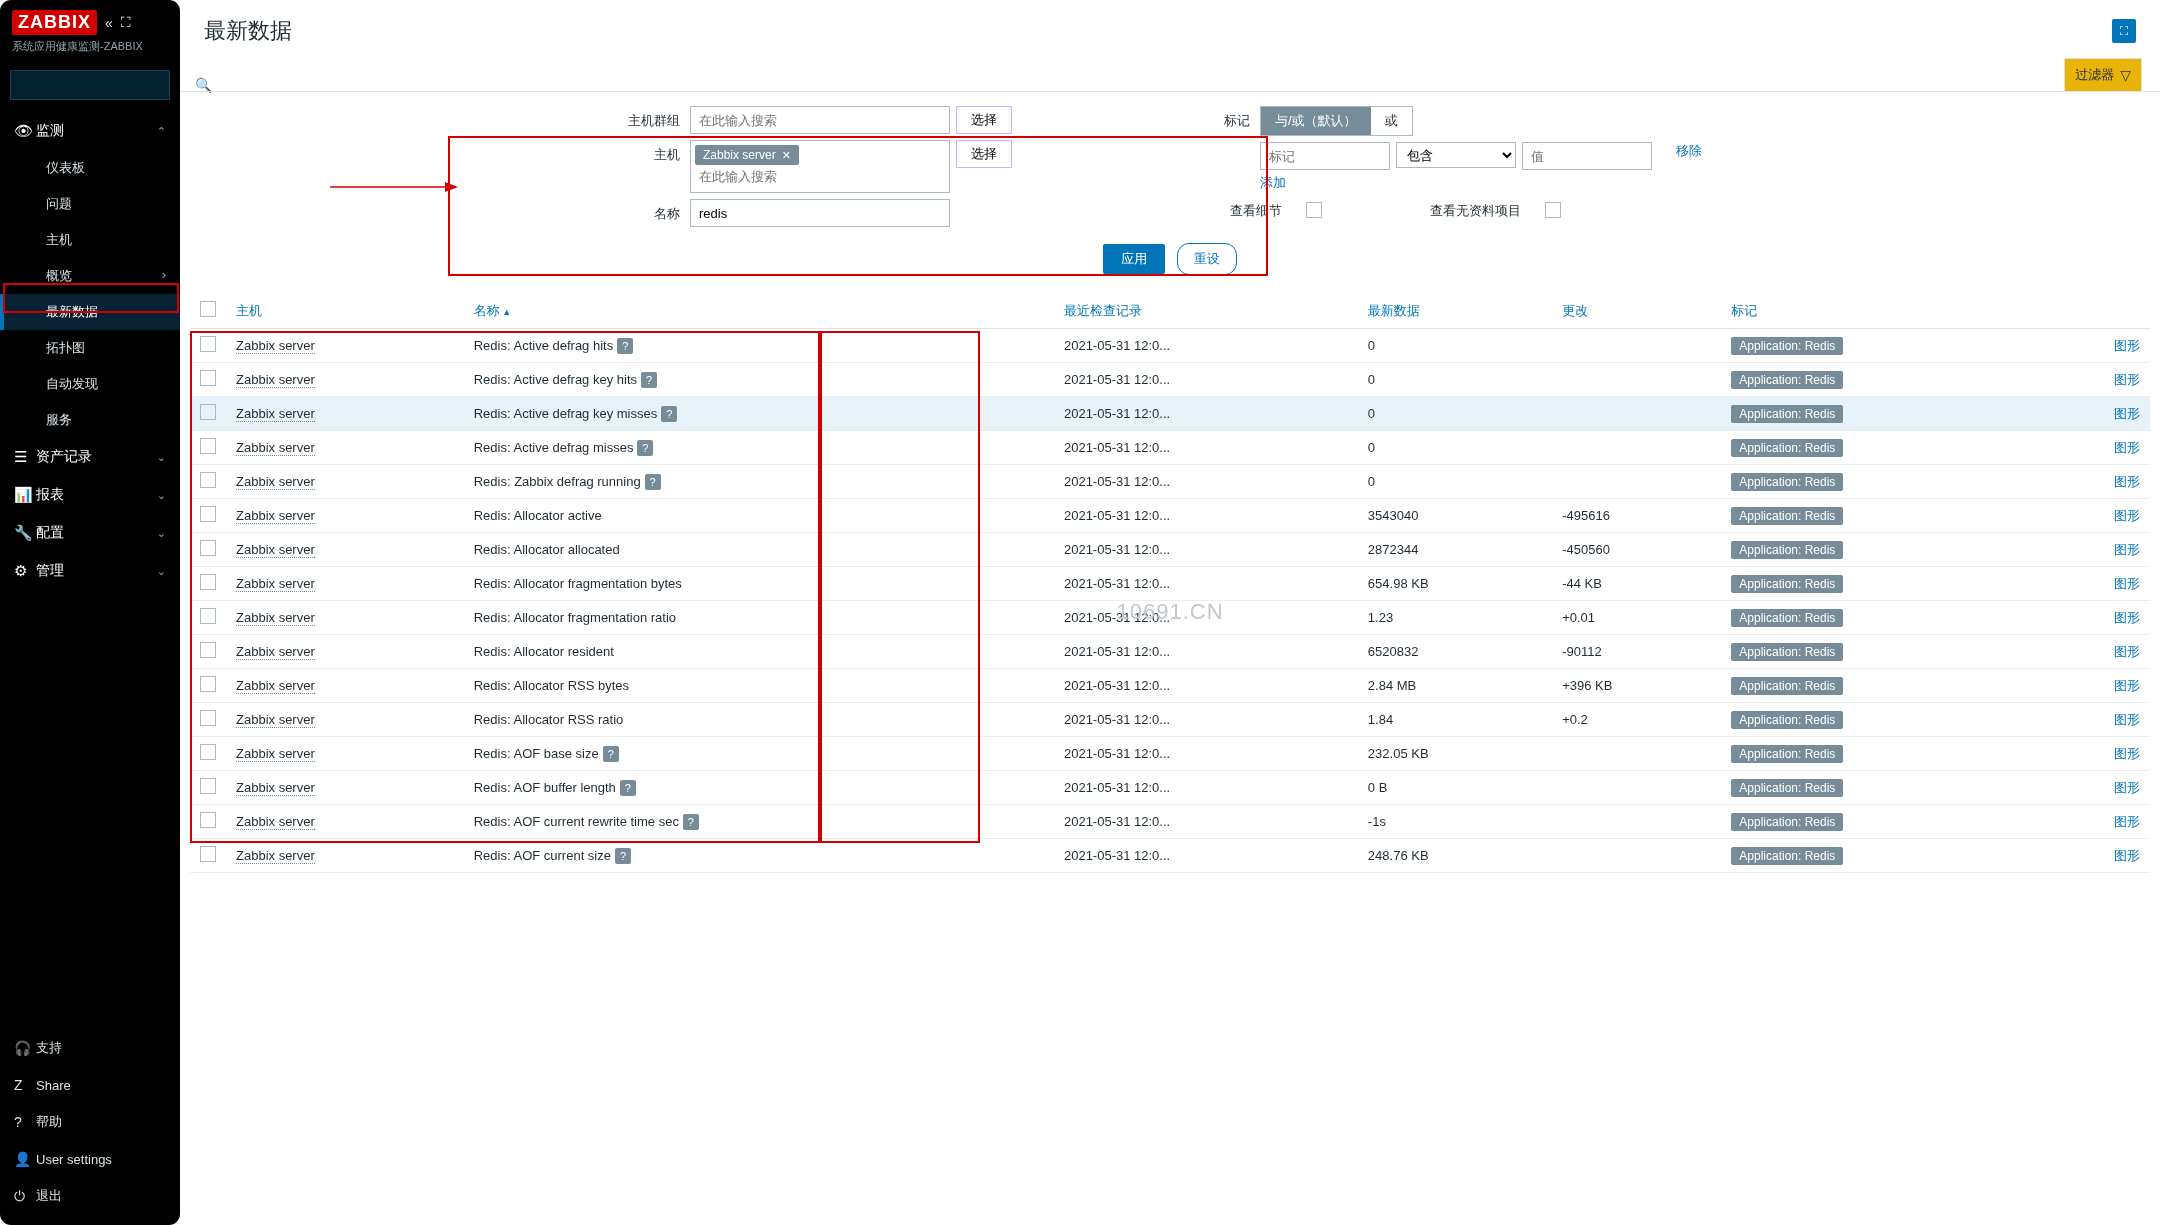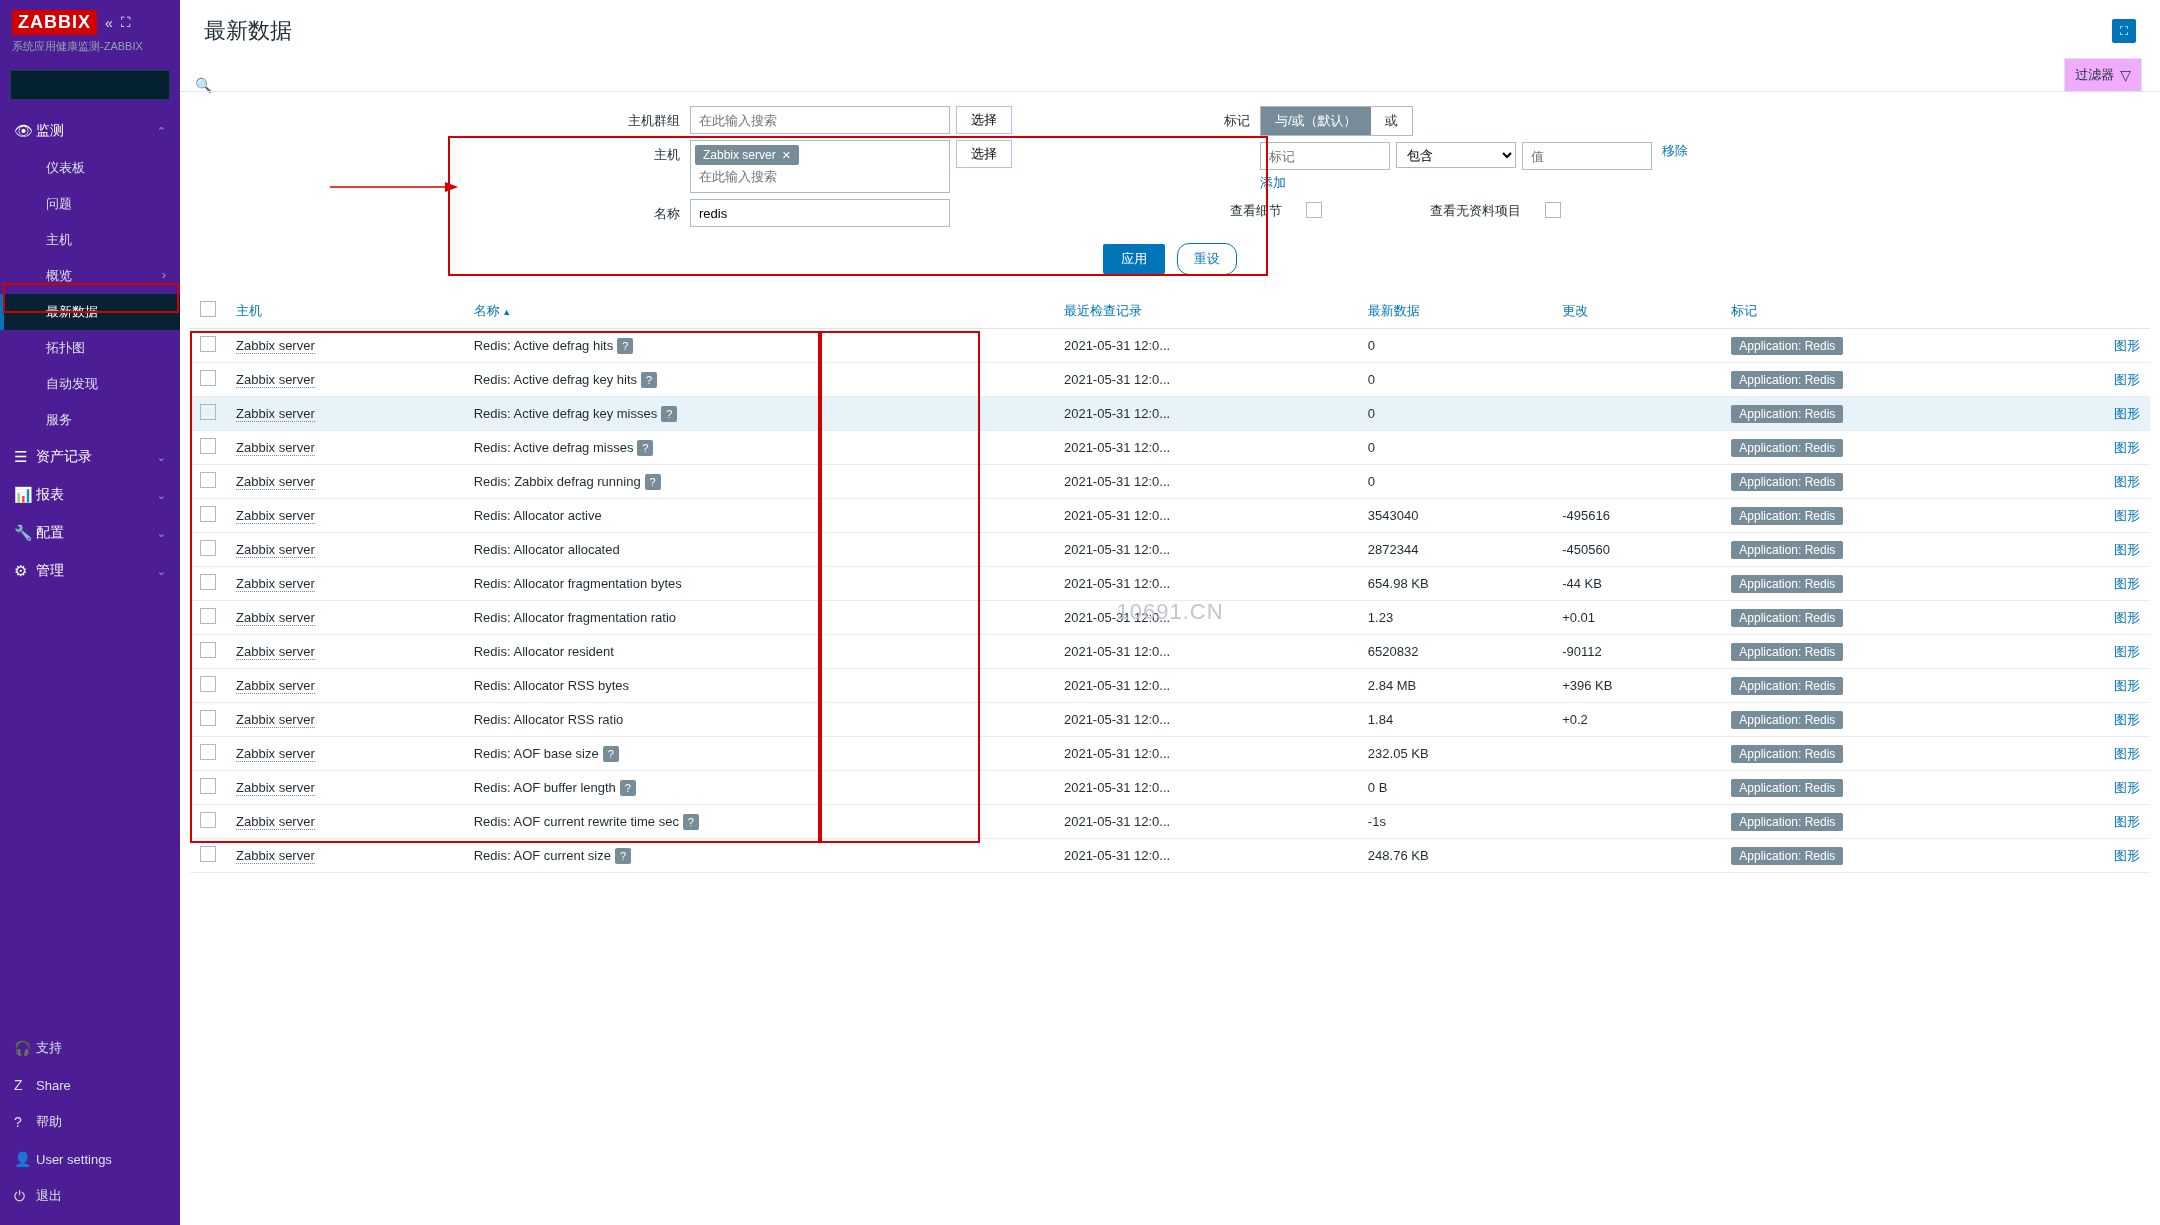--- a/index.html
+++ b/index.html
@@ -1,20 +1,20 @@
 <!DOCTYPE html>
 <html><head>
 <meta charset="utf-8">
 <style>
 * { margin: 0; padding: 0; box-sizing: border-box; }
 body { font-family: Arial, sans-serif; font-size: 13px; color: #1f2c33; background: #fff; overflow: hidden; }
 .app { display: flex; height: 100vh; width: 100vw; }
 
 
-.sidebar { width: 180px; background: #4c1d95; color: #d9e2e7; display: flex; flex-direction: column; flex-shrink: 0; }
+.sidebar { width: 180px; background: #000000; color: #d9e2e7; display: flex; flex-direction: column; flex-shrink: 0; border-radius: 11px; }
 .sb-header { padding: 10px 12px 6px; }
 .logo-row { display: flex; align-items: center; gap: 8px; }
 .logo { background: #d40000; color: #fff; font-weight: bold; font-size: 18px; letter-spacing: 1px; padding: 2px 6px; border-radius: 2px; }
 .sb-collapse, .sb-fs { color: #d9e2e7; font-size: 14px; cursor: pointer; }
 .sb-sub { font-size: 11px; color: #8fa5b0; margin-top: 4px; }
 .sb-search { margin: 10px 10px 0; background: #04212f; border: 1px solid #1a4053; height: 30px; display: flex; align-items: center; padding: 0 8px; }
 .sb-search input { flex: 1; background: transparent; border: none; outline: none; color: #d9e2e7; font-size: 13px; }
 .sb-search-icon { color: #8fa5b0; font-size: 14px; }
 .sb-nav { margin-top: 12px; flex: 1; overflow: auto; }
 .sb-section { display: flex; align-items: center; padding: 10px 14px; cursor: pointer; color: #fff; }
@@ -30,42 +30,42 @@
 
 
 .red-box { border: 2px solid #d40000; position: absolute; pointer-events: none; }
 
 
 .main { flex: 1; display: flex; flex-direction: column; overflow: hidden; }
 .page-header { display: flex; align-items: center; padding: 16px 24px 12px; }
 .page-title { font-size: 22px; font-weight: 400; flex: 1; }
 .pg-fs { width: 24px; height: 24px; background: #0275b8; color: #fff; display: flex; align-items: center; justify-content: center; border-radius: 2px; cursor: pointer; font-size: 12px; }
 .filter-tab-row { display: flex; justify-content: flex-end; padding: 0 18px; border-bottom: 1px solid #dfe4e7; }
-.filter-tab { border: 1px solid #dfe4e7; border-bottom: none; padding: 7px 10px; display: flex; align-items: center; gap: 6px; background: #f0abfc; cursor: pointer; font-size: 13px; }
+.filter-tab { border: 1px solid #dfe4e7; border-bottom: none; padding: 7px 10px; display: flex; align-items: center; gap: 6px; background: #eab308; cursor: pointer; font-size: 13px; }
 .filter-icon { font-size: 14px; }
 
 
 .filter-body { padding: 14px 24px 18px; position: relative; }
 .filter-grid { display: grid; grid-template-columns: 1fr 1fr; gap: 4px 40px; max-width: 1100px; margin: 0 auto; }
 .fg-row { display: flex; align-items: flex-start; }
 .fg-label { width: 70px; text-align: right; padding-right: 10px; padding-top: 6px; font-size: 13px; }
 .fg-ctrl { flex: 1; display: flex; gap: 6px; flex-wrap: wrap; }
 .inp { border: 1px solid #acbbc2; height: 28px; padding: 0 8px; font-size: 13px; outline: none; }
 .inp.w260 { width: 260px; }
 .inp.w130 { width: 130px; }
 .btn-sel { border: 1px solid #c4b5fd; background: #fff; height: 28px; padding: 0 14px; cursor: pointer; font-size: 13px; }
 .tag-chip { background: #768d99; color: #fff; padding: 3px 8px; border-radius: 2px; display: inline-flex; align-items: center; gap: 6px; font-size: 12px; }
 .tag-chip .x { cursor: pointer; font-size: 11px; }
 .host-box { border: 1px solid #acbbc2; padding: 4px; width: 260px; }
 .host-box input { border: none; outline: none; width: 100%; padding: 4px; font-size: 13px; }
 .seg-group { display: inline-flex; border: 1px solid #acbbc2; }
 .seg { padding: 5px 14px; cursor: pointer; font-size: 13px; }
 .seg.active { background: #768d99; color: #fff; }
 .select { border: 1px solid #acbbc2; height: 26px; padding: 0 6px; font-size: 13px; background: #fff; }
-.link-a { color: #0275b8; cursor: pointer; margin-left: 4px; }
+.link-a { color: #0275b8; cursor: pointer; margin-left: 18px; }
 .chk { width: 16px; height: 16px; border: 1px solid #acbbc2; cursor: pointer; }
 .filter-actions { text-align: center; margin-top: 16px; }
 .btn-primary { background: #0275b8; color: #fff; border: none; padding: 6px 18px; cursor: pointer; font-size: 13px; border-radius: 2px; }
 .btn-secondary { background: #fff; border: 1px solid #0275b8; color: #0275b8; padding: 6px 16px; cursor: pointer; font-size: 13px; border-radius: 12px; margin-left: 8px; }
 
 
 .tbl-wrap { flex: 1; overflow: auto; padding: 0 10px 10px; position: relative; }
 .tbl { width: 100%; border-collapse: collapse; font-size: 13px; }
 .tbl th { text-align: left; padding: 8px 10px; border-bottom: 1px solid #dfe4e7; color: #0275b8; font-weight: normal; cursor: pointer; }
 .tbl th.sortable::after { content: " ▲"; font-size: 9px; }

